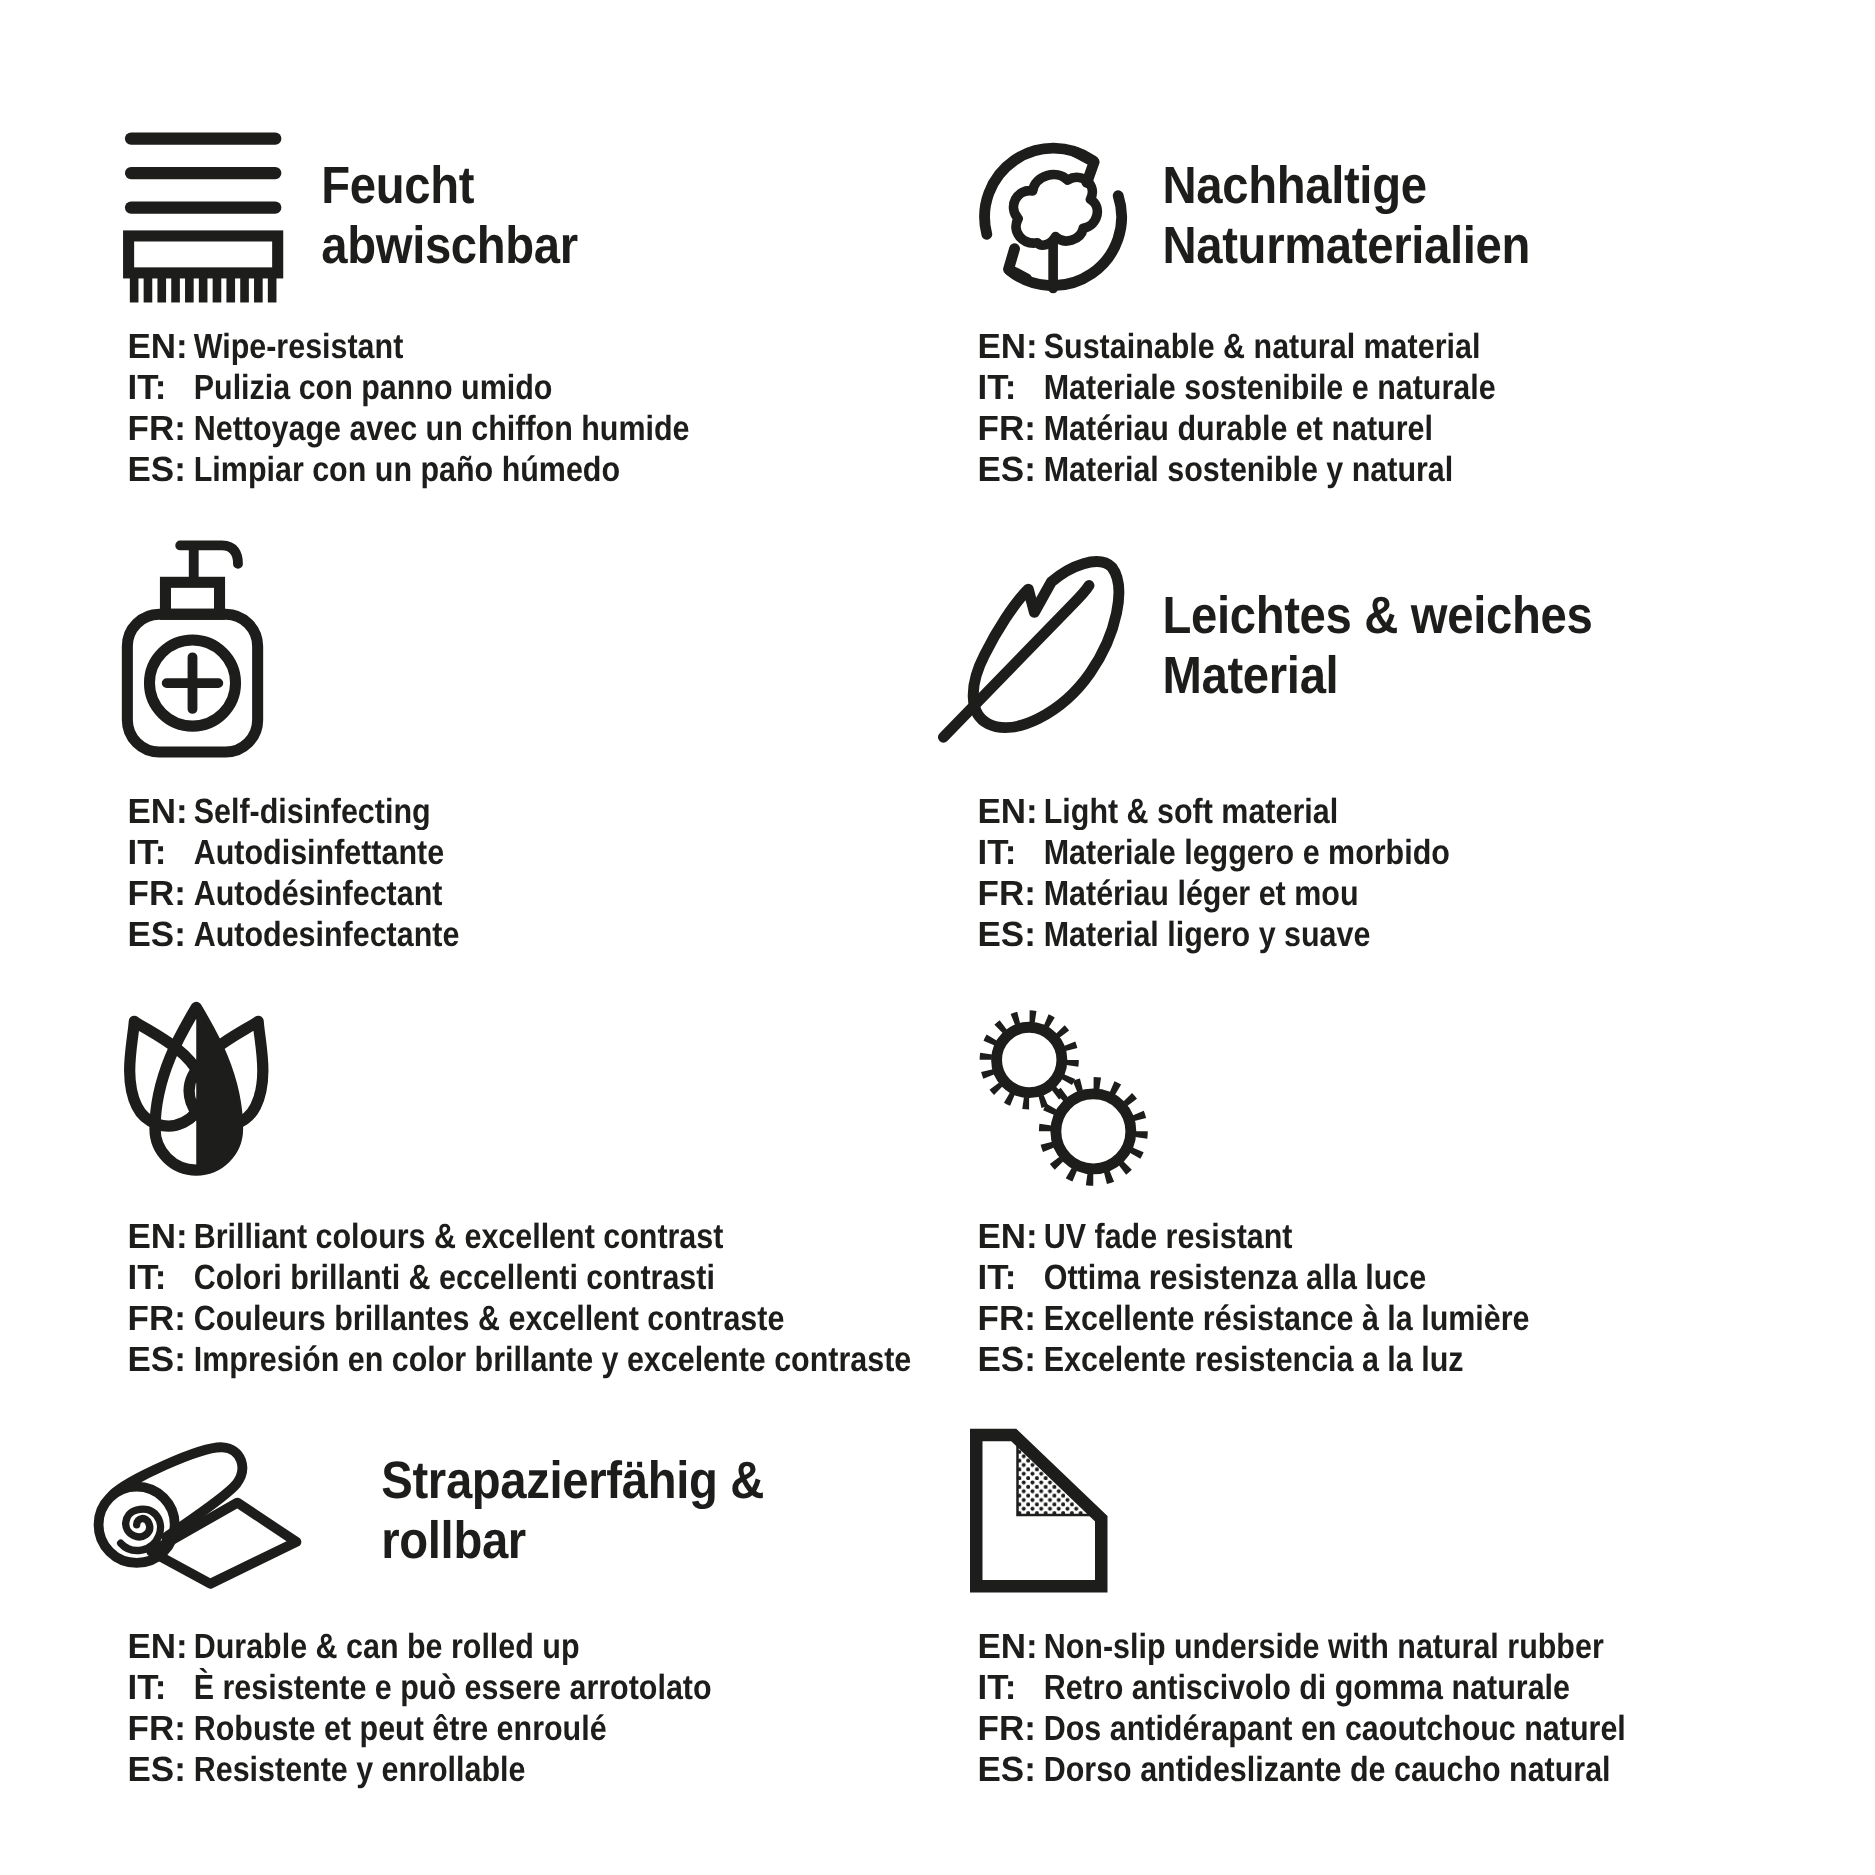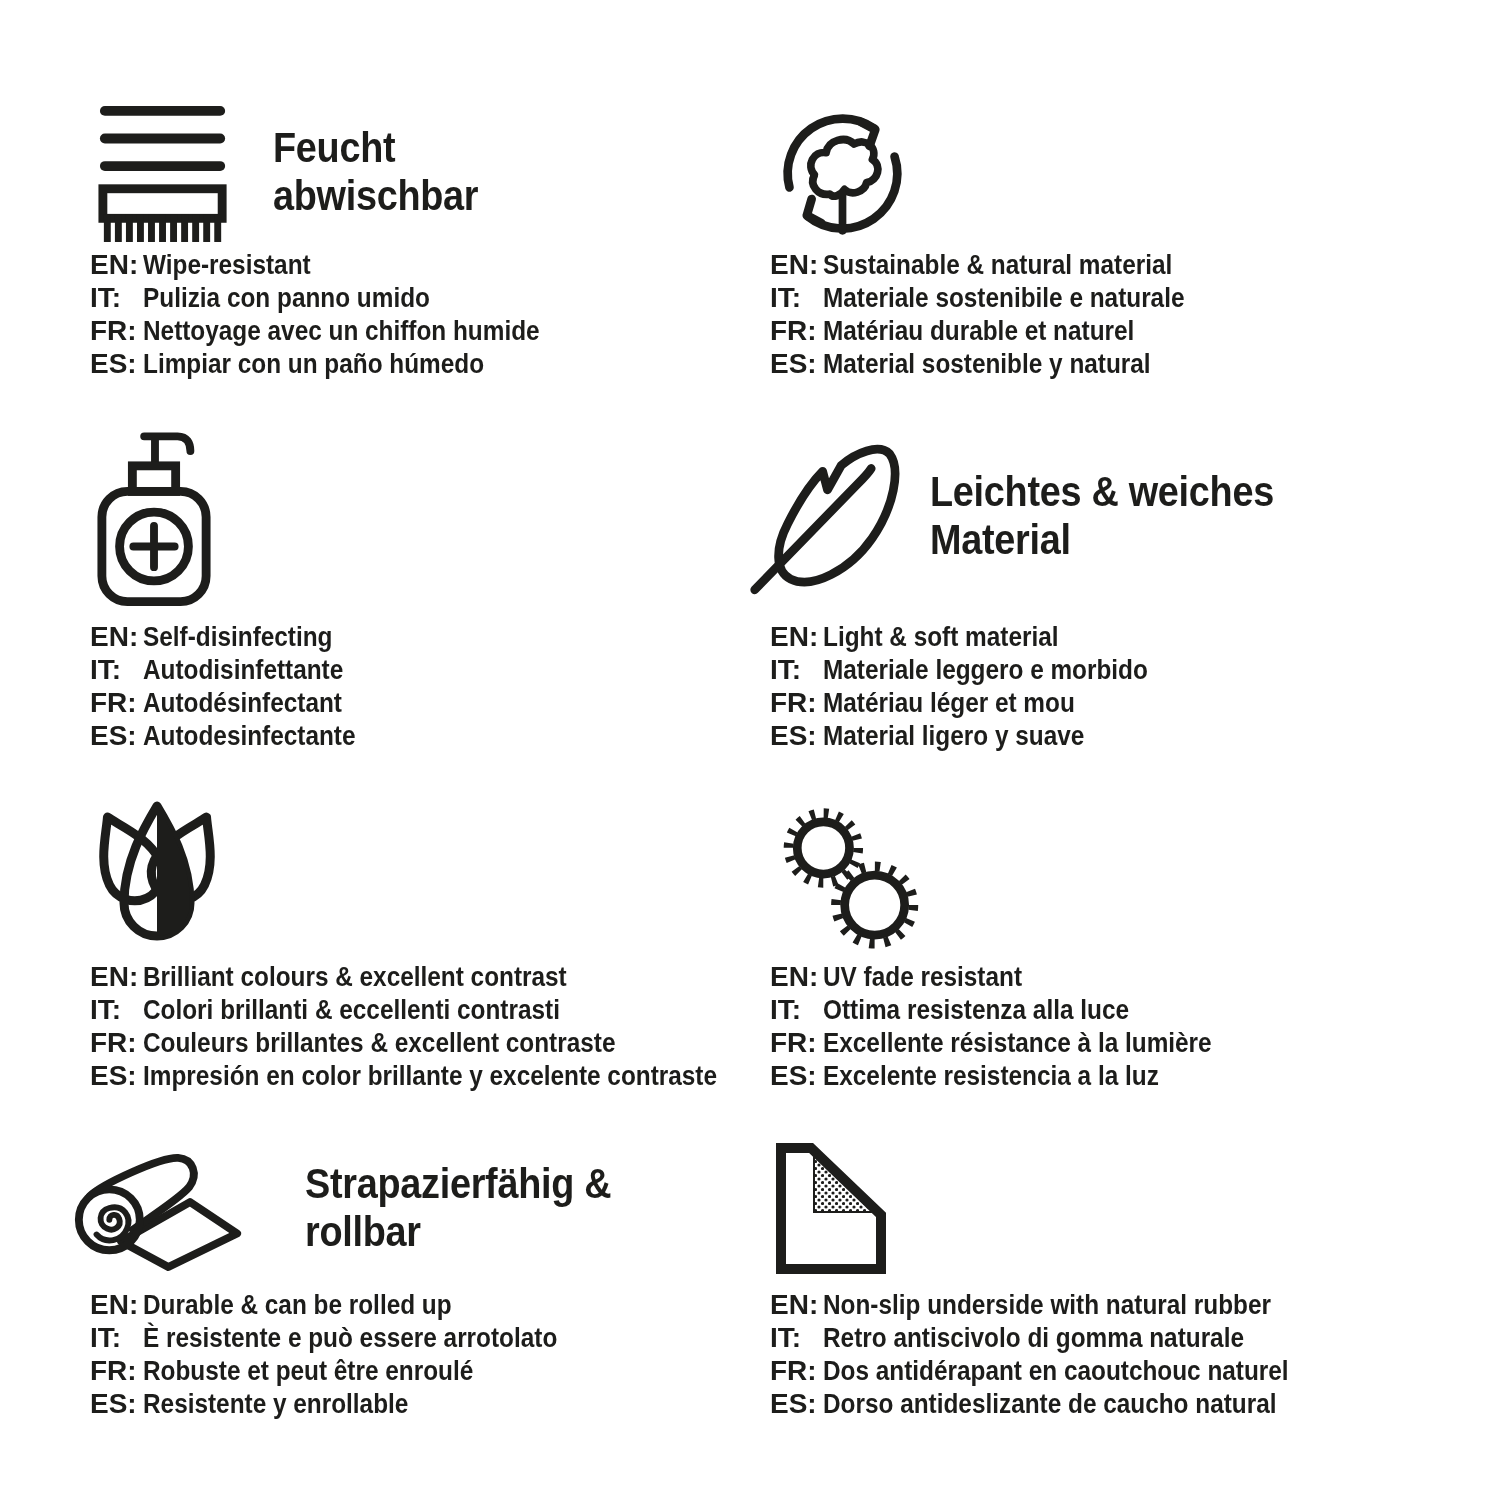--- a/index.html
+++ b/index.html
@@ -6,35 +6,35 @@
   .page{
     position:relative;width:1500px;height:1500px;background:#ffffff;
     color:#1d1d1b;font-family:"Liberation Sans",sans-serif;overflow:hidden;
   }
   .grid{
     position:absolute;left:90px;top:95px;
     display:grid;grid-template-columns:680px 640px;grid-template-rows:317px 381px 335px 360px;
   }
   .feature{position:relative;}
   .header{display:flex;align-items:center;}
-  .h-r1{height:153px;gap:16px;}
+  .h-r1{height:153px;}
   .h-r2{height:208px;}
   .h-r3{height:167px;}
   .h-r4{height:160px;gap:48px;}
   .icon-box{flex:none;display:flex;align-items:center;margin-left:5px;width:162px;}
   .col-r .icon-box{width:155px;}
   #s4 .icon-box{width:185px;margin-left:-25px;}
   #s7 .icon-box{width:187px;margin-left:-20px;}
   .icon-box svg{display:block;}
   .title{flex:none;}
   .title-line{
     font-size:42px;line-height:48px;font-weight:700;letter-spacing:-0.3px;
     transform:scaleX(0.9);transform-origin:left center;white-space:nowrap;
   }
-  .tlist{margin:0;}
+  .tlist{margin:12px;}
   .trow{display:flex;line-height:33px;height:33px;}
   .t-label{flex:none;width:53px;font-size:28px;font-weight:700;}
   .t-text{
     font-size:28px;font-weight:600;white-space:nowrap;
     transform:scaleX(0.87);transform-origin:left center;
   }
   .stroke{stroke:#1d1d1b;fill:none;}
   .sfill{fill:#1d1d1b;}
 </style>
 </head>
@@ -96,20 +96,24 @@
         <div class="icon-box">
           <svg width="135" height="140" viewBox="0 0 140 140">
             <path class="stroke" d="M 15,86 A 57,57 0 0 1 103,25" stroke-width="9" stroke-linecap="round"></path>
             <path class="stroke" d="M 104,26 L 89,18 M 104,26 L 98,43" stroke-width="9" stroke-linecap="round"></path>
             <path class="stroke" d="M 124,54 A 57,57 0 0 1 34,116" stroke-width="9" stroke-linecap="round"></path>
             <path class="stroke" d="M 33,115 L 48,123 M 33,115 L 38,98" stroke-width="9" stroke-linecap="round"></path>
             <path class="stroke" d="M 57,93 C 45,95 35,84 41,73 C 32,63 40,48 53,50 C 55,37 73,32 82,41 C 94,34 107,45 101,57 C 111,63 107,79 95,81 C 93,91 79,95 72,88 C 68,95 60,97 57,93 Z" stroke-width="8" stroke-linejoin="round"></path>
             <line class="stroke" x1="70" y1="92" x2="70" y2="131" stroke-width="8" stroke-linecap="round"></line>
           </svg>
         </div>
+        <div class="title">
+          <div class="title-line">Nachhaltige</div>
+          <div class="title-line">Naturmaterialien</div>
+        </div>
       </div>
       <div class="tlist">
         <div class="trow">
             <span class="t-label">EN:</span>
             <span class="t-text">Sustainable &amp; natural material</span>
           </div>
         <div class="trow">
             <span class="t-label">IT:</span>
             <span class="t-text">Materiale sostenibile e naturale</span>
           </div>

